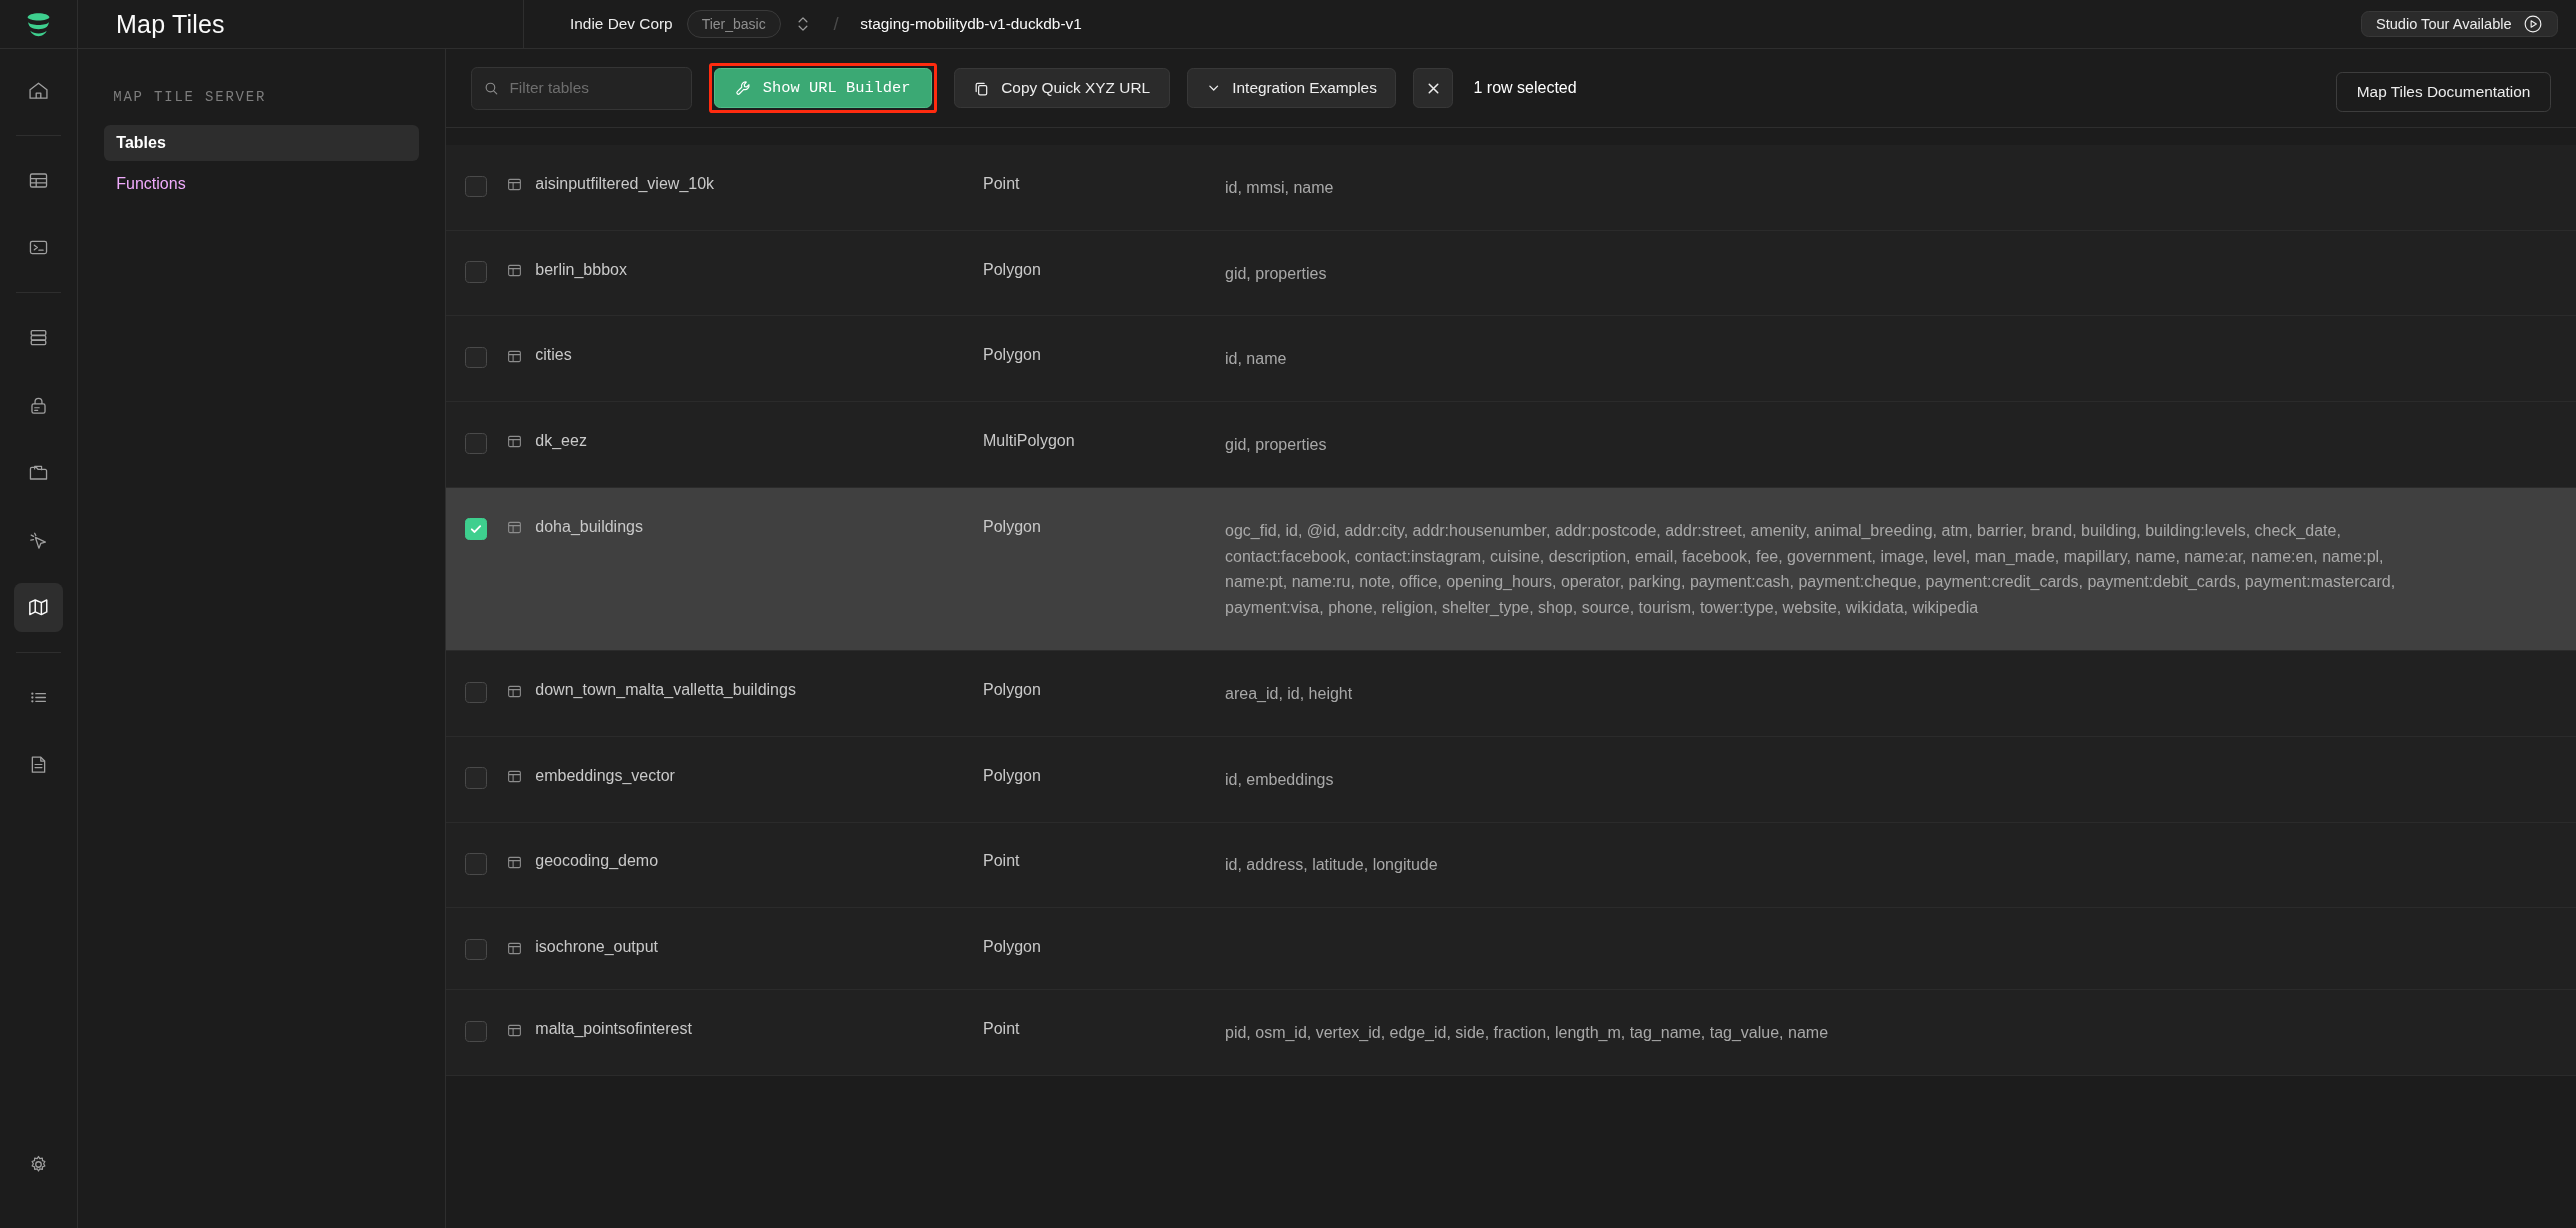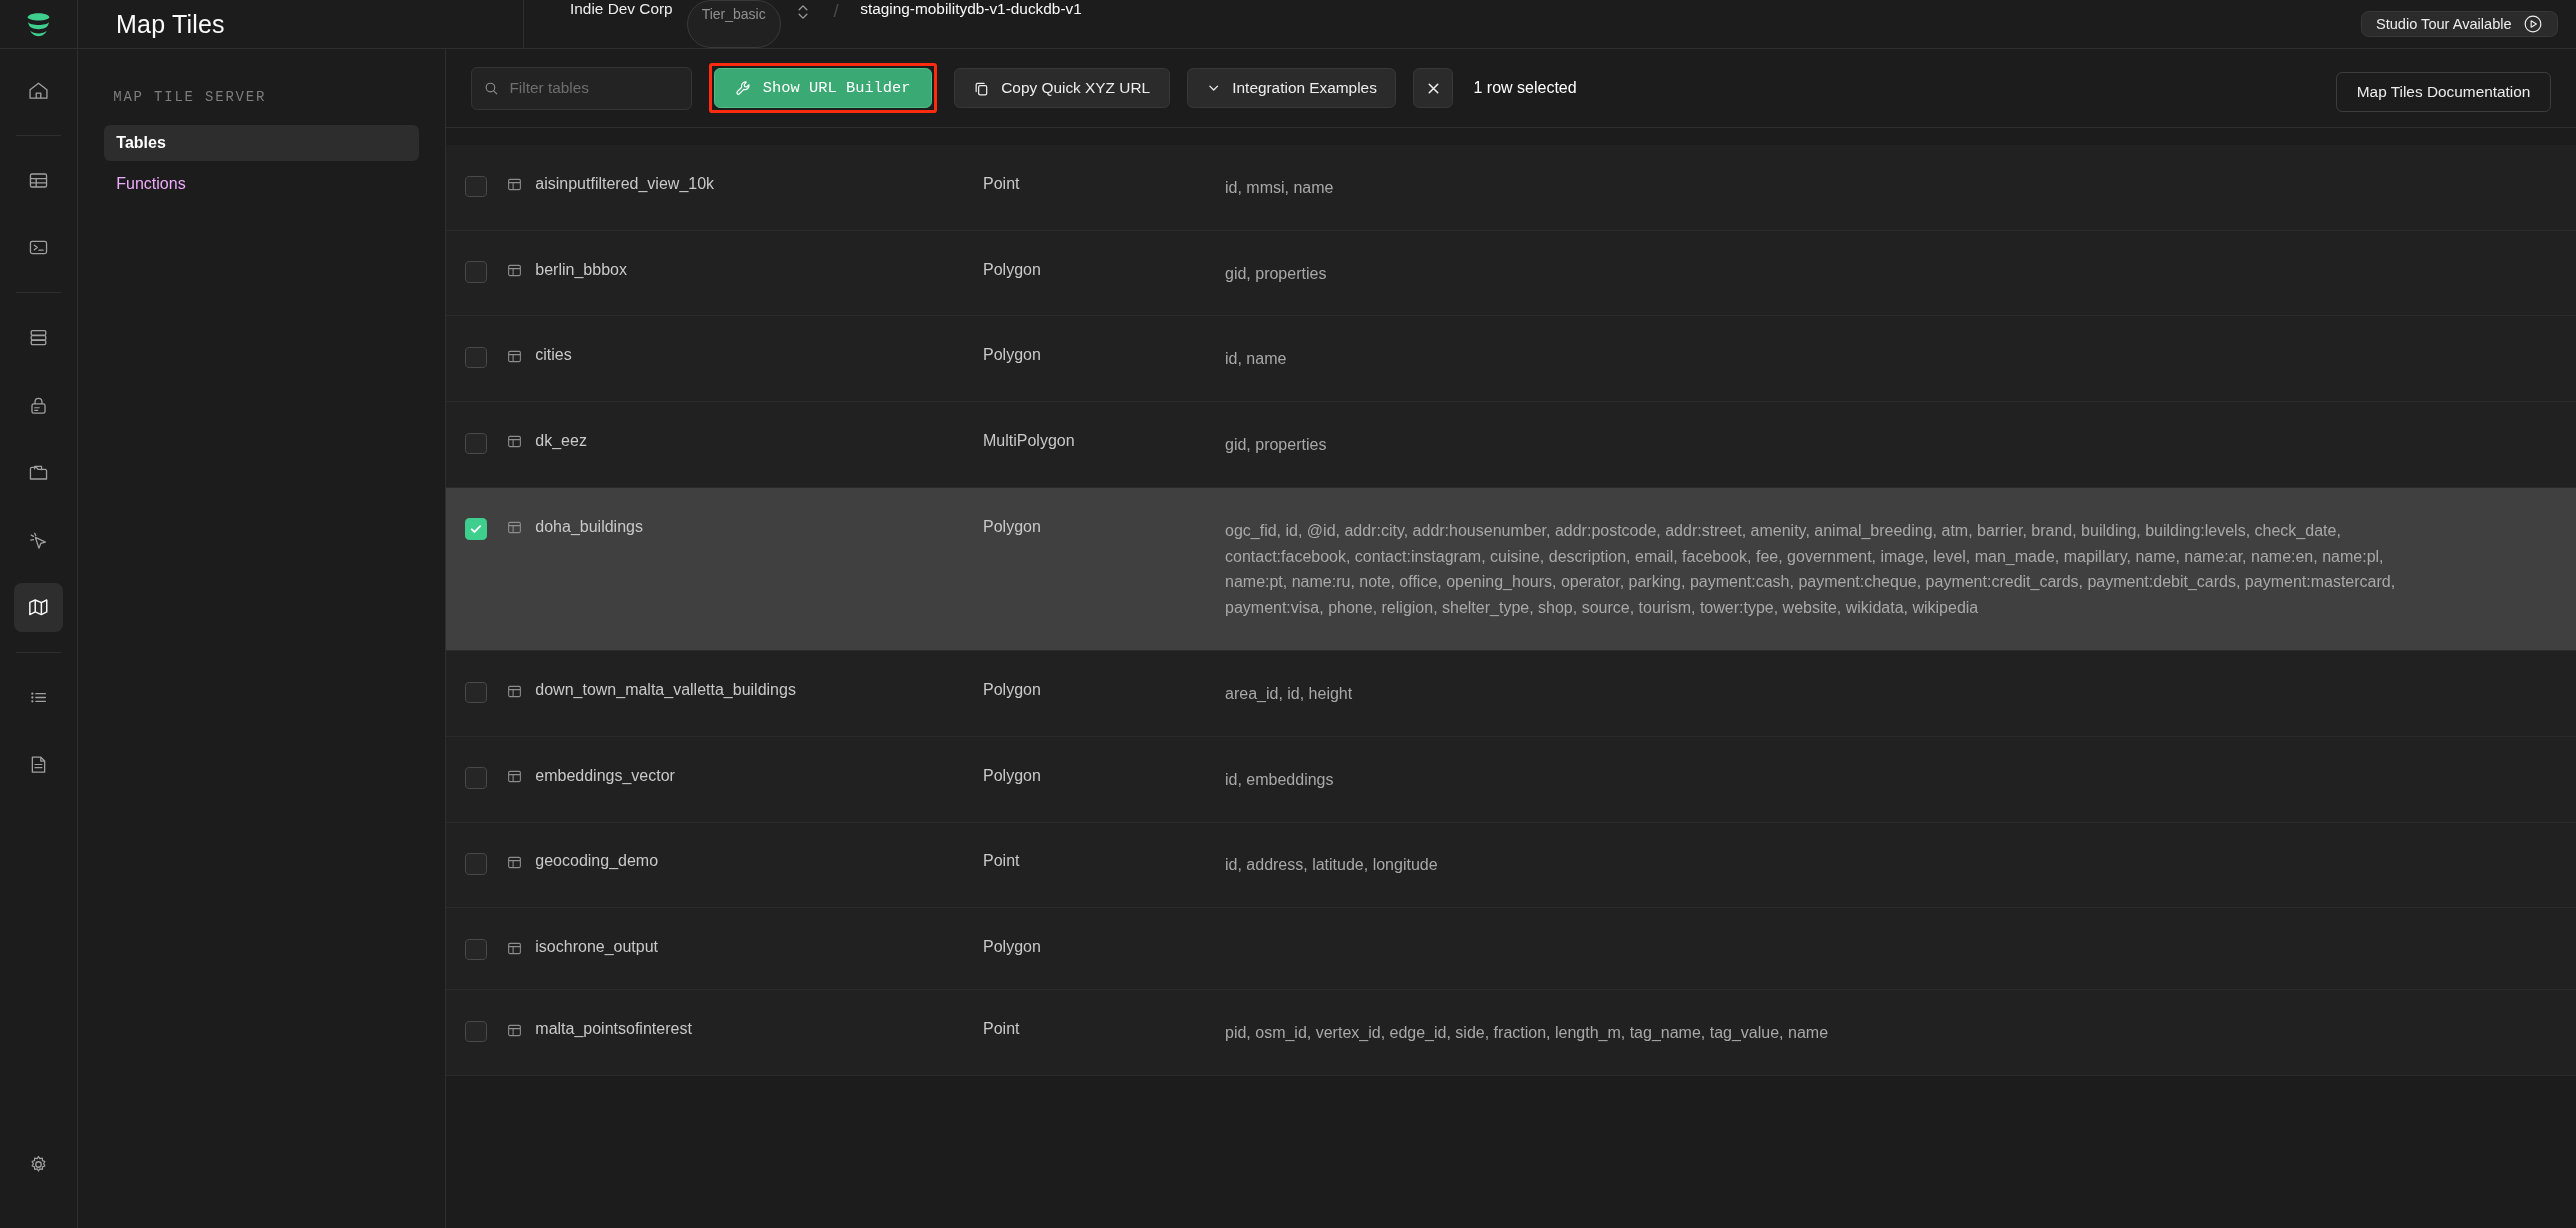--- a/index.html
+++ b/index.html
@@ -25,21 +25,21 @@
     border-right: 0.8px solid #2e2e2e;
   }
   .title-cell {
     width: 446px; flex: 0 0 446px;
     display: flex; align-items: center;
     padding-left: 38px;
     border-right: 0.8px solid #2e2e2e;
   }
   .app-title { font-size: 25px; font-weight: 400; color: #fafafa; letter-spacing: 0.2px; }
   .breadcrumb {
-    flex: 1 1 auto; display: flex; gap: 14px;
+    flex: 1 1 auto; display: flex; align-items: center; gap: 14px;
     padding-left: 46px; min-width: 0;
   }
   .crumb-org { font-size: 15.4px; color: #ededed; white-space: nowrap; }
   .pill {
     border: 0.8px solid #3a3a3a; border-radius: 768px;
     padding: 4.6px 14px; font-size: 14px; color: #8f8f8f;
     background: #212121; white-space: nowrap;
   }
   .chev-updown {
     width: 17px; height: 23px; display: flex; flex-direction: column;

